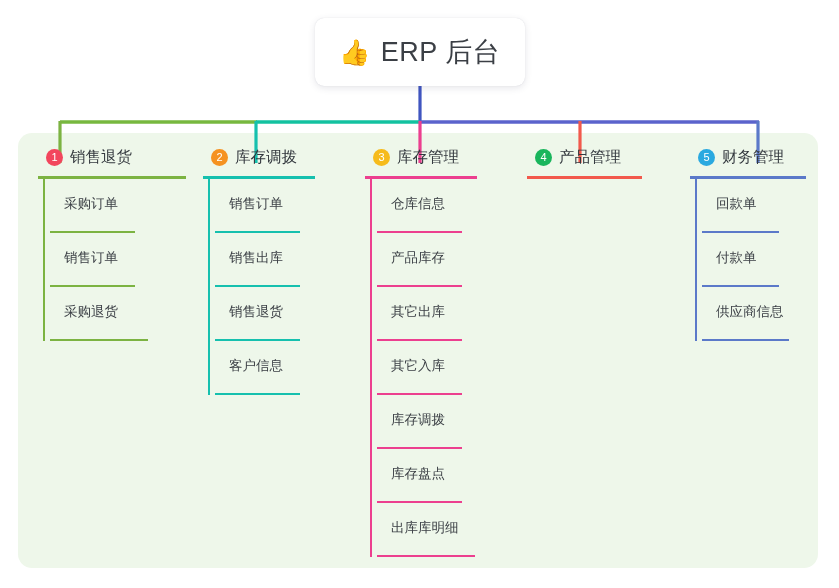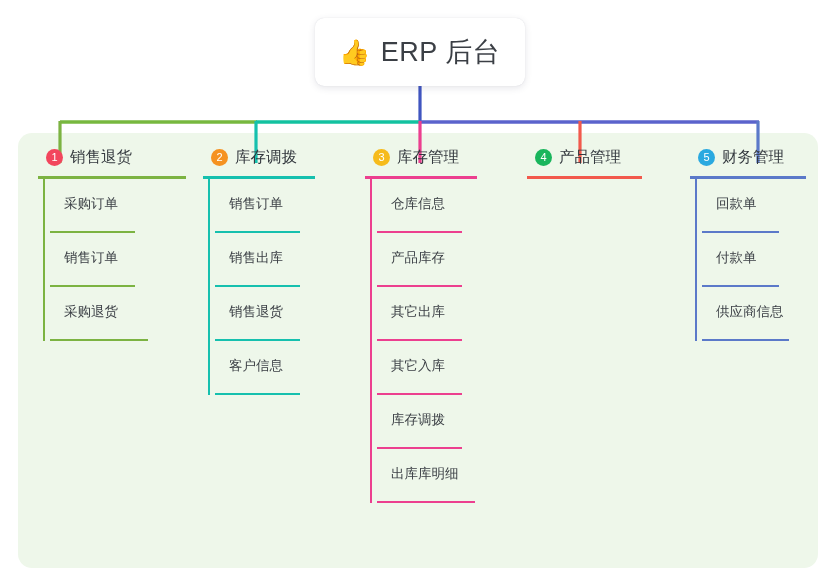--- a/index.html
+++ b/index.html
@@ -240,20 +240,24 @@
           </div>
           <div class="item">
             <span class="item-label">其它入库</span>
             <div class="item-rule" style="background: rgb(236, 63, 143); width: 85px;"></div>
           </div>
           <div class="item">
             <span class="item-label">库存调拨</span>
             <div class="item-rule" style="background: rgb(236, 63, 143); width: 85px;"></div>
           </div>
           <div class="item">
+            <span class="item-label">库存盘点</span>
+            <div class="item-rule" style="background: rgb(236, 63, 143); width: 85px;"></div>
+          </div>
+          <div class="item">
             <span class="item-label">出库库明细</span>
             <div class="item-rule" style="background: rgb(236, 63, 143); width: 98px;"></div>
           </div>
         </div>
       </div>
       <div class="column" style="left: 527px; width: 115px;">
         <div class="col-header">
           <span class="badge" style="background: rgb(25, 181, 92);">4</span>
           <span class="col-title">产品管理</span>
         </div>

